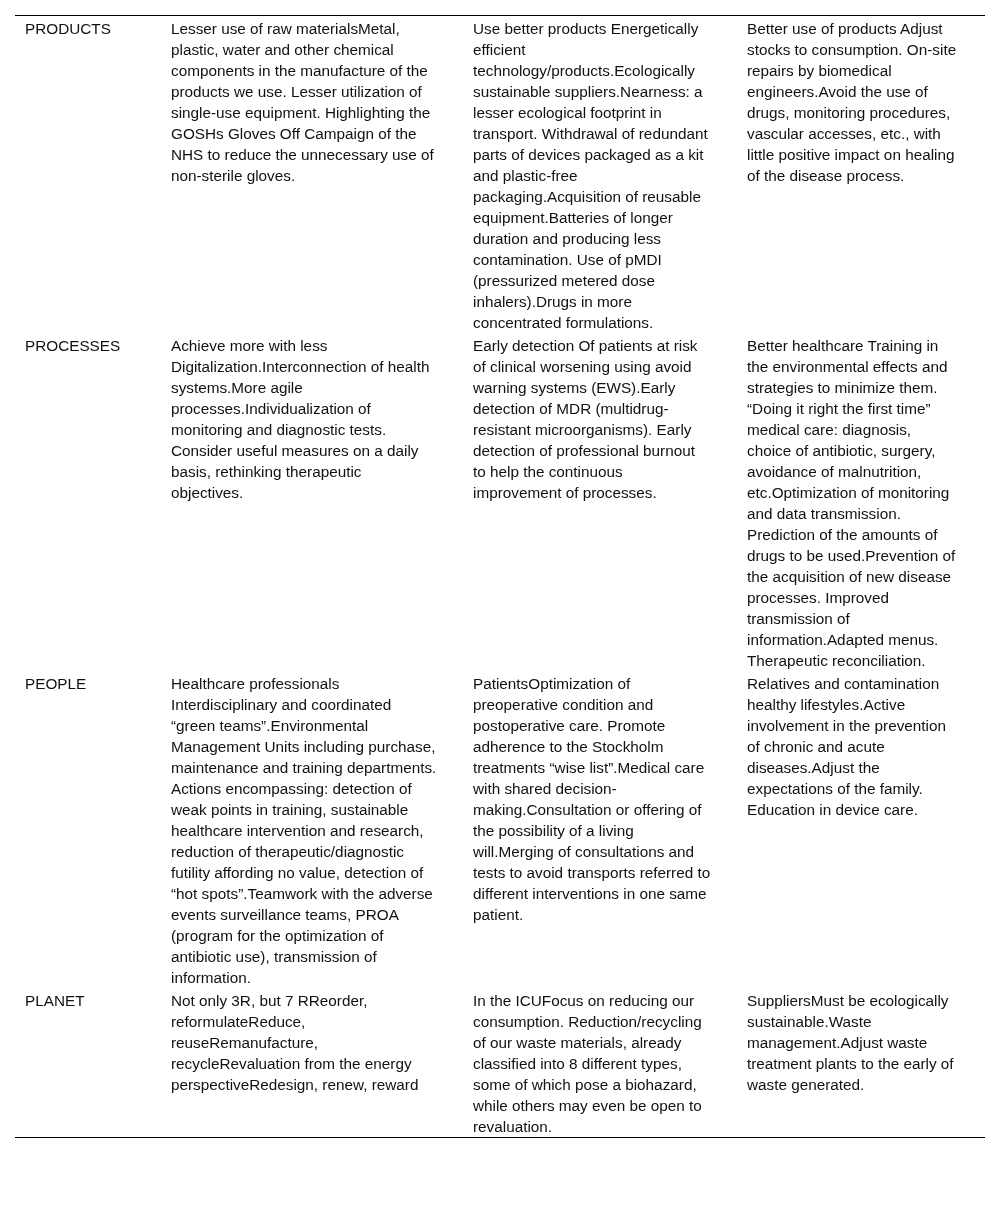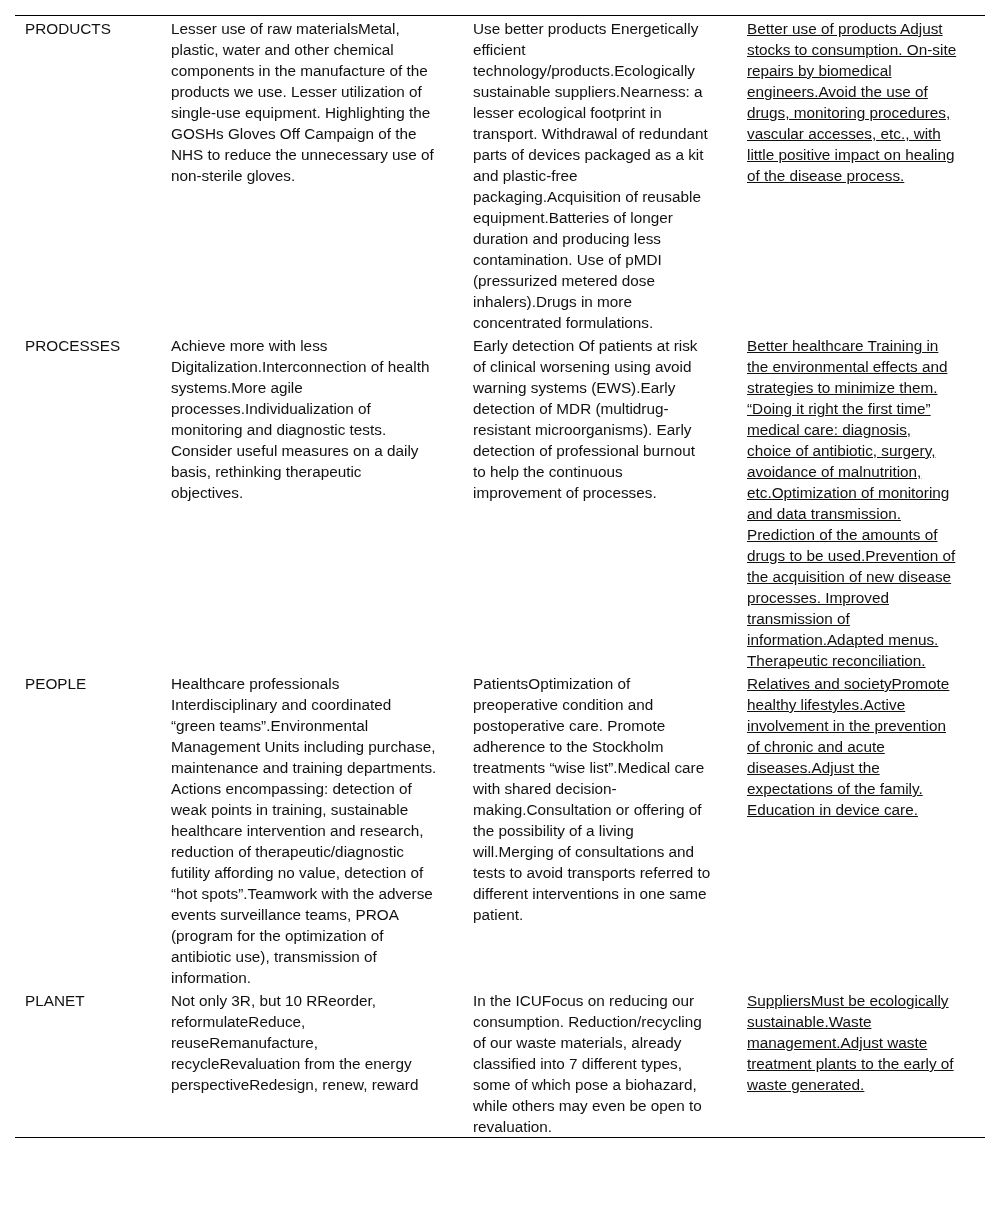--- a/index.html
+++ b/index.html
@@ -9,21 +9,21 @@
   table { border-collapse: collapse; width: 970px; table-layout: fixed;
           border-top: 1px solid #000; border-bottom: 1px solid #000; }
   td { vertical-align: top; font-size: 15.3px; line-height: 21px; padding: 2px 10px 0 10px; }
   col.c0 { width: 146px; }
   col.c1 { width: 302px; }
   col.c2 { width: 274px; }
   col.c3 { width: 248px; }
   td.cat { padding-left: 10px; }
   td.c1 { padding-right: 26px; }
   td.c2 { padding-right: 26px; }
-  td.c3 { padding-right: 28px; text-decoration: underline; }
+  td.c3 { padding-right: 28px; }
   tr.row td { padding-bottom: 0; }
 </style>
 </head>
 <body>
 
 <div class="table-wrap">
   <table>
     <colgroup>
       <col class="c0">
         <col class="c1">
@@ -40,23 +40,23 @@
       <tr class="row">
         <td class="cat">PROCESSES</td>
         <td class="c1">Achieve more with less Digitalization.Interconnection of health systems.More agile processes.Individualization of monitoring and diagnostic tests. Consider useful measures on a daily basis, rethinking therapeutic objectives.</td>
         <td class="c2">Early detection Of patients at risk of clinical worsening using avoid warning systems (EWS).Early detection of MDR (multidrug-resistant microorganisms). Early detection of professional burnout to help the continuous improvement of processes.</td>
         <td class="c3">Better healthcare Training in the environmental effects and strategies to minimize them. “Doing it right the first time” medical care: diagnosis, choice of antibiotic, surgery, avoidance of malnutrition, etc.Optimization of monitoring and data transmission. Prediction of the amounts of drugs to be used.Prevention of the acquisition of new disease processes. Improved transmission of information.Adapted menus. Therapeutic reconciliation.</td>
       </tr>
       <tr class="row">
         <td class="cat">PEOPLE</td>
         <td class="c1">Healthcare professionals Interdisciplinary and coordinated “green teams”.Environmental Management Units including purchase, maintenance and training departments. Actions encompassing: detection of weak points in training, sustainable healthcare intervention and research, reduction of therapeutic/diagnostic futility affording no value, detection of “hot spots”.Teamwork with the adverse events surveillance teams, PROA (program for the optimization of antibiotic use), transmission of information.</td>
         <td class="c2">PatientsOptimization of preoperative condition and postoperative care. Promote adherence to the Stockholm treatments “wise list”.Medical care with shared decision-making.Consultation or offering of the possibility of a living will.Merging of consultations and tests to avoid transports referred to different interventions in one same patient.</td>
-        <td class="c3">Relatives and societyPromote healthy lifestyles.Active involvement in the prevention of chronic and acute diseases.Adjust the expectations of the family. Education in device care.</td>
+        <td class="c3">Relatives and contamination healthy lifestyles.Active involvement in the prevention of chronic and acute diseases.Adjust the expectations of the family. Education in device care.</td>
       </tr>
       <tr class="row">
         <td class="cat">PLANET</td>
-        <td class="c1">Not only 3R, but 10 RReorder, reformulateReduce, reuseRemanufacture, recycleRevaluation from the energy perspectiveRedesign, renew, reward</td>
-        <td class="c2">In the ICUFocus on reducing our consumption. Reduction/recycling of our waste materials, already classified into 7 different types, some of which pose a biohazard, while others may even be open to revaluation.</td>
+        <td class="c1">Not only 3R, but 7 RReorder, reformulateReduce, reuseRemanufacture, recycleRevaluation from the energy perspectiveRedesign, renew, reward</td>
+        <td class="c2">In the ICUFocus on reducing our consumption. Reduction/recycling of our waste materials, already classified into 8 different types, some of which pose a biohazard, while others may even be open to revaluation.</td>
         <td class="c3">SuppliersMust be ecologically sustainable.Waste management.Adjust waste treatment plants to the early of waste generated.</td>
       </tr>
     </tbody>
   </table>
 </div>
 
 </body></html>

